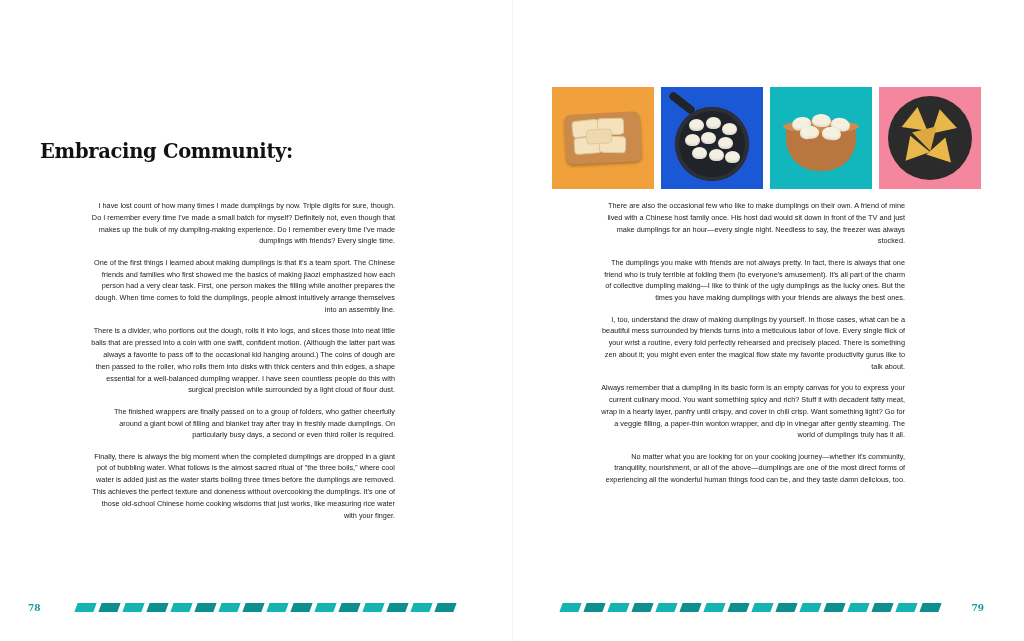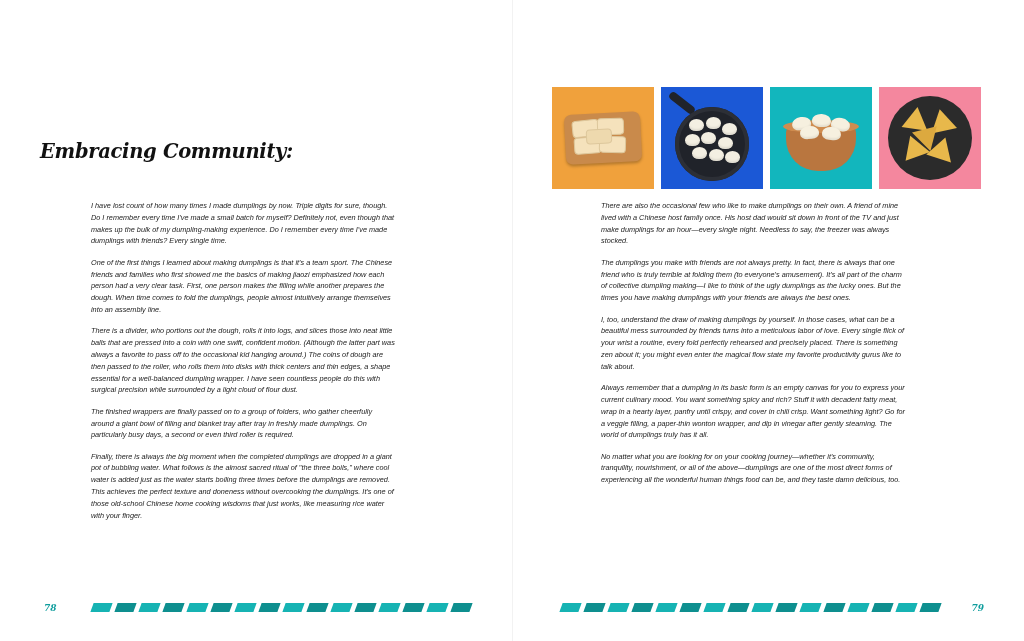--- a/index.html
+++ b/index.html
@@ -13,21 +13,20 @@
     font-family: "Liberation Sans", sans-serif;
     color: #1a1a1a;
     overflow: hidden;
   }
   .spread {
     position: relative;
     width: 1024px;
     height: 510px;
     background: #ffffff;
     display: flex;
-    font-style: italic;
   }
   .page {
     position: relative;
     width: 512px;
     height: 641px;
     box-sizing: border-box;
   }
   .page-left {
     padding: 0;
   }
@@ -65,20 +64,21 @@
   .col-left {
     left: 91px;
     top: 200px;
   }
   .col-right {
     left: 601px;
     top: 200px;
   }
   .col p {
     margin: 0 0 9.5px 0;
+    text-align: right;
   }
   .col p:last-child {
     margin-bottom: 12px;
   }
 
   
   .photo-strip {
     position: absolute;
     top: 87px;
     left: 552px;
@@ -203,21 +203,21 @@
   .ph4 .t5 { left: 37px; top: 36px; transform: rotate(45deg); border-bottom-color:#dca93f; }
 
   
   .footer {
     position: absolute;
     bottom: 28px;
     height: 11px;
     display: flex;
     align-items: center;
   }
-  .footer-left { left: 44px; width: 430px; gap: 28px; }
+  .footer-left { left: 28px; width: 430px; gap: 28px; }
   .footer-right { left: 552px; width: 432px; justify-content: flex-end; }
   .folio {
     font-family: "DejaVu Serif", serif;
     font-weight: bold;
     font-size: 9px;
     color: #0f9d9d;
     width: 20px;
   }
   .folio-right { text-align: right; }
   .dashes {

